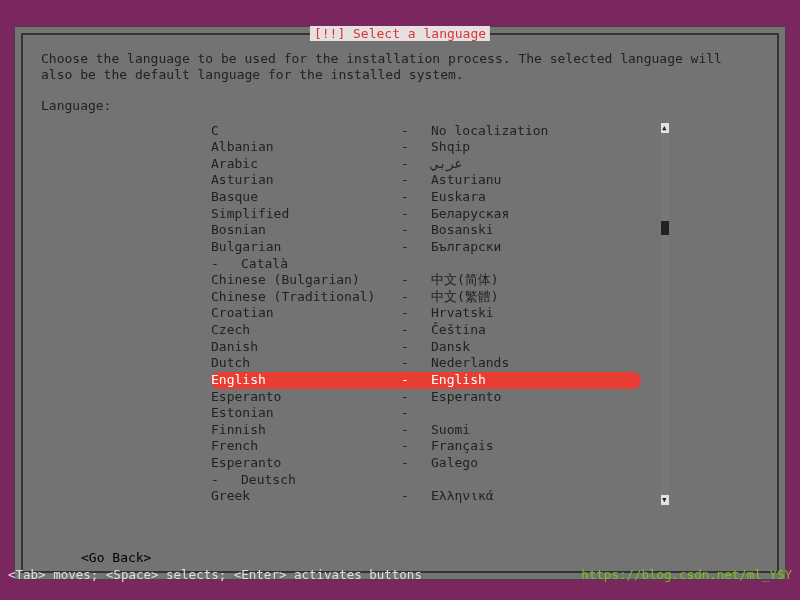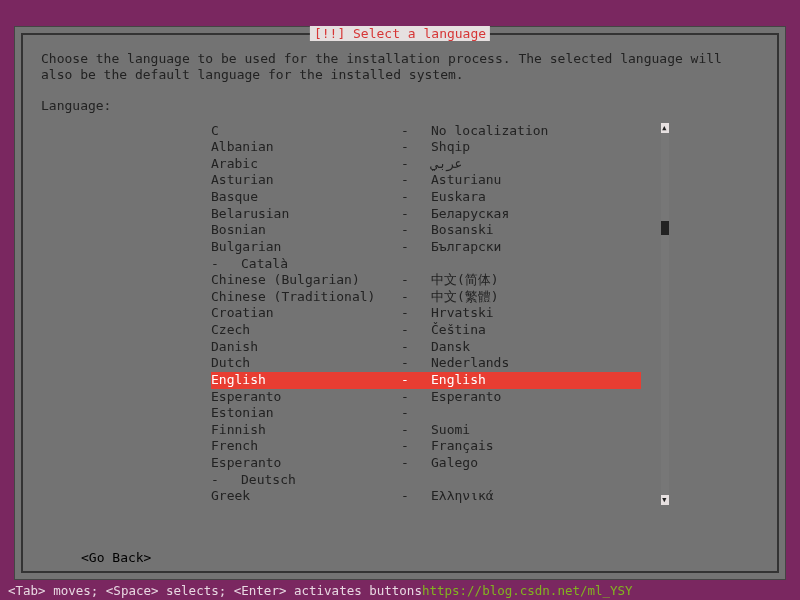--- a/index.html
+++ b/index.html
@@ -49,20 +49,21 @@
     white-space: pre;
     line-height: 1.28;
     cursor: pointer;
   }
   .lang-name { width: 190px; }
   .lang-sep  { width: 30px; text-align: left; }
   .lang-nat  { flex: 1; }
   .selected {
     background: #e83d32;
     color: #fff;
+    border-radius: 8px;
   }
   .scrollbar {
     position: absolute;
     right: -28px; top: 2px; bottom: 2px;
     width: 8px;
     background: #777;
   }
   .scroll-arrow {
     position: absolute; left: 0; width: 8px; height: 10px;
     color: #222; font-size: 11px; line-height: 10px;
@@ -75,24 +76,25 @@
     background: #222;
     top: 96px; height: 14px;
   }
   .go-back {
     position: absolute;
     left: 58px; bottom: 6px;
     cursor: pointer;
   }
   .footer {
     position: absolute;
-    left: 0; right: 0; bottom: 0;
+    left: 0; right: 0; bottom: 16px;
     height: 20px;
     display: flex;
     align-items: center;
+    justify-content: space-between;
     padding: 0 8px;
     color: #e8d8e2;
     font-size: 12.5px;
   }
   .watermark { color: #84cc16; opacity: .85; }
 </style>
 </head>
 <body>
 
 <div class="dialog">
@@ -103,21 +105,21 @@
       <div class="instruction">Choose the language to be used for the installation process. The selected language will also be the default language for the installed system.</div>
       <div class="label">Language:</div>
 
       <div class="list-wrap" id="lang-list">
 
         <div class="lang-row"><span class="lang-name">C</span><span class="lang-sep">-</span><span class="lang-nat">No localization</span></div>
           <div class="lang-row"><span class="lang-name">Albanian</span><span class="lang-sep">-</span><span class="lang-nat">Shqip</span></div>
           <div class="lang-row"><span class="lang-name">Arabic</span><span class="lang-sep">-</span><span class="lang-nat">عربي</span></div>
           <div class="lang-row"><span class="lang-name">Asturian</span><span class="lang-sep">-</span><span class="lang-nat">Asturianu</span></div>
           <div class="lang-row"><span class="lang-name">Basque</span><span class="lang-sep">-</span><span class="lang-nat">Euskara</span></div>
-          <div class="lang-row"><span class="lang-name">Belarusian</span><span class="lang-sep">-</span><span class="lang-nat">Беларуская</span></div>
+          <div class="lang-row"><span class="lang-name">Simplified</span><span class="lang-sep">-</span><span class="lang-nat">Беларуская</span></div>
           <div class="lang-row"><span class="lang-name">Bosnian</span><span class="lang-sep">-</span><span class="lang-nat">Bosanski</span></div>
           <div class="lang-row"><span class="lang-name">Bulgarian</span><span class="lang-sep">-</span><span class="lang-nat">Български</span></div>
           <div class="lang-row"><span class="lang-sep">-</span><span class="lang-nat">Català</span></div>
           <div class="lang-row"><span class="lang-name">Chinese (Bulgarian)</span><span class="lang-sep">-</span><span class="lang-nat">中文(简体)</span></div>
           <div class="lang-row"><span class="lang-name">Chinese (Traditional)</span><span class="lang-sep">-</span><span class="lang-nat">中文(繁體)</span></div>
           <div class="lang-row"><span class="lang-name">Croatian</span><span class="lang-sep">-</span><span class="lang-nat">Hrvatski</span></div>
           <div class="lang-row"><span class="lang-name">Czech</span><span class="lang-sep">-</span><span class="lang-nat">Čeština</span></div>
           <div class="lang-row"><span class="lang-name">Danish</span><span class="lang-sep">-</span><span class="lang-nat">Dansk</span></div>
           <div class="lang-row"><span class="lang-name">Dutch</span><span class="lang-sep">-</span><span class="lang-nat">Nederlands</span></div>
           <div class="lang-row selected"><span class="lang-name">English</span><span class="lang-sep">-</span><span class="lang-nat">English</span></div>

